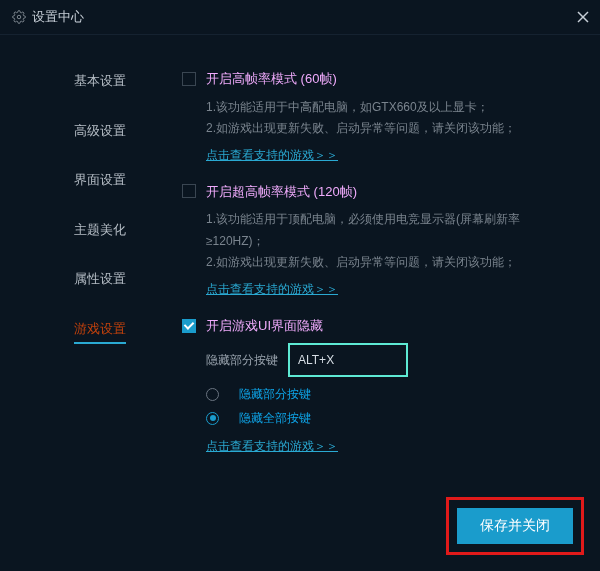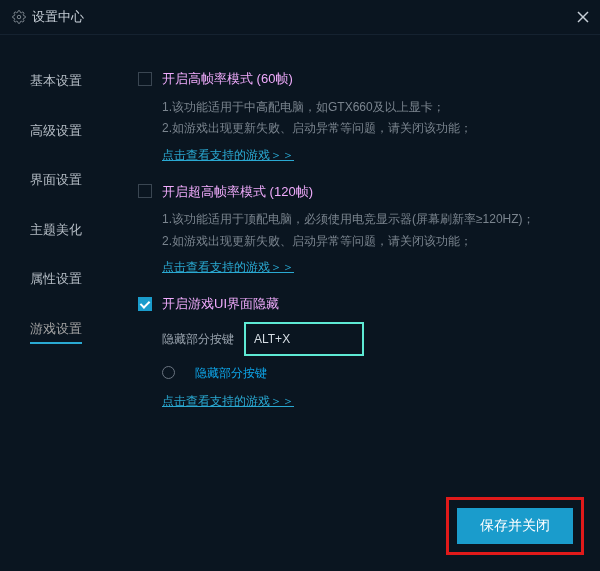--- a/index.html
+++ b/index.html
@@ -38,38 +38,39 @@
     display: inline-flex; align-items: center; justify-content: center;
     cursor: pointer;
   }
   .titlebar .close svg { width: 12px; height: 12px; stroke: #c6ced6; stroke-width: 1.5; }
   .divider { height: 1px; background: #152230; width: 100%; }
 
   .body {
     flex: 1;
     display: flex;
     position: relative;
+    margin-left: 44px;
   }
   .sidebar {
     width: 120px;
     padding-top: 36px;
     display: flex;
     flex-direction: column;
     gap: 26px;
     align-items: flex-start;
     padding-left: 30px;
   }
   .sidebar .nav-item {
     font-size: 13px;
     color: #b6bec6;
     cursor: pointer;
     padding-bottom: 4px;
   }
   .sidebar .nav-item.active {
-    color: #a3a3a3;
+    color: #c2410c;
     border-bottom: 2px solid #2aa9d2;
   }
 
   .content {
     flex: 1;
     padding: 34px 28px 0 18px;
   }
 
   .block { margin-bottom: 18px; }
 
@@ -256,20 +257,24 @@
           <span>开启游戏UI界面隐藏</span>
         </div>
         <div class="hotkey-row">
           <span class="hotkey-label">隐藏部分按键</span>
           <input class="hotkey-input" type="text" value="ALT+X" style="">
         </div>
         <div class="radio-row">
           <span class="radio"></span>
           <span class="radio-label">隐藏部分按键</span>
         </div>
+        <div class="radio-row">
+          <span class="radio selected"></span>
+          <span class="radio-label">隐藏全部按键</span>
+        </div>
         <span class="link no-ml" style="margin-top:10px;">点击查看支持的游戏＞＞</span>
       </div>
 
     </div>
 
     <div class="footer">
       <div class="highlight-box">
         <button class="primary-btn">保存并关闭</button>
       </div>
     </div>

